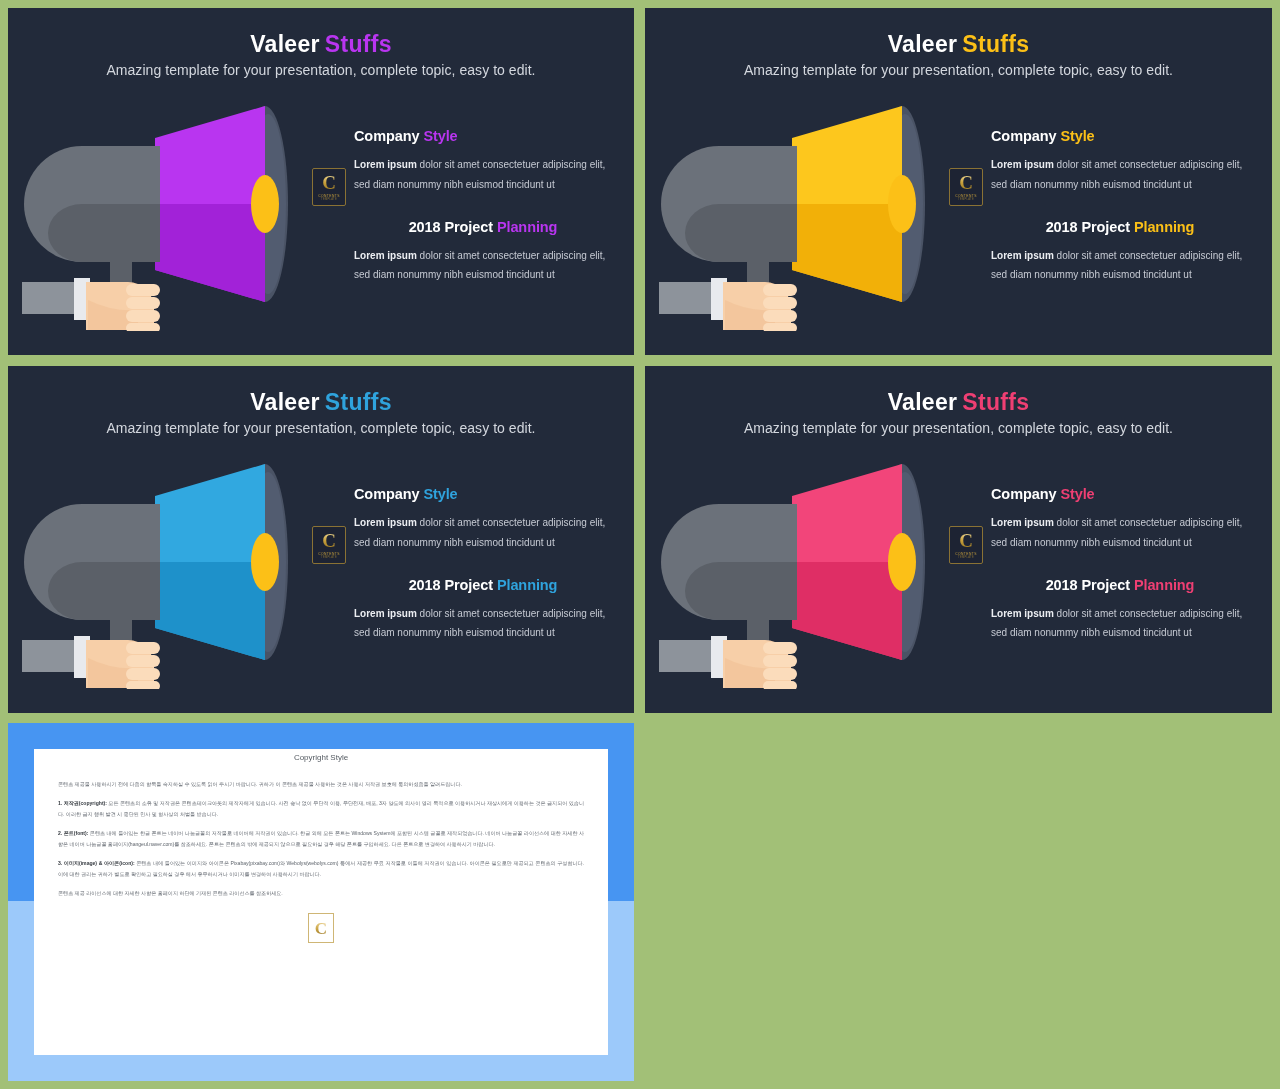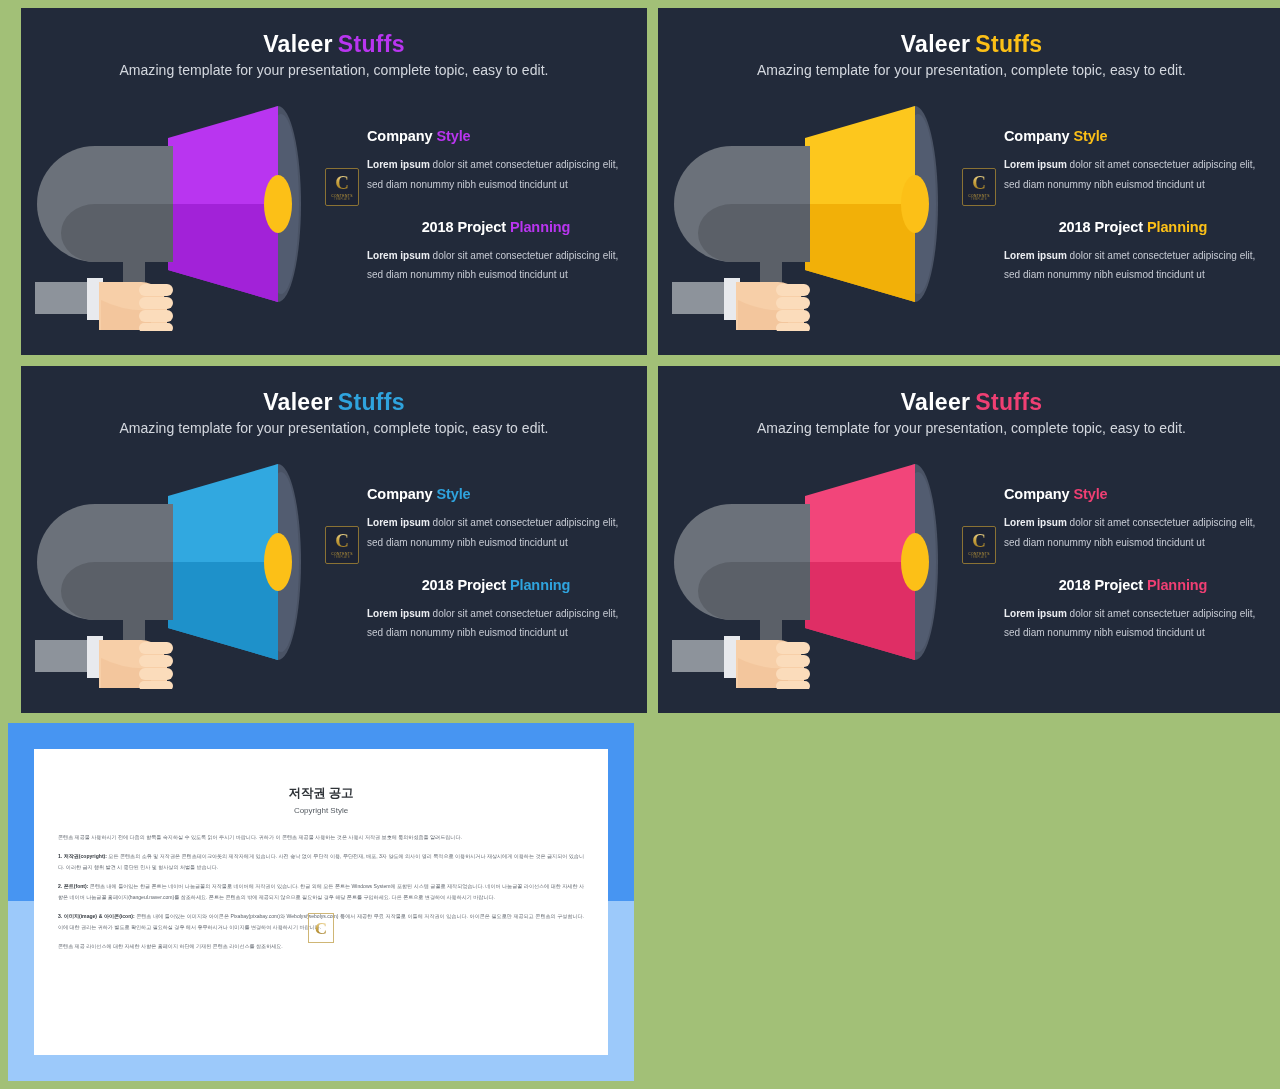--- a/index.html
+++ b/index.html
@@ -16,21 +16,20 @@
     width: 1280px;
     height: 1089px;
     background: #a2c077;
   }
 
   
   .slide {
     position: absolute;
     background: #222a3a;
     overflow: hidden;
-    margin-left: 13px;
   }
   .slide.s1 { left: 8px;   top: 8px;   width: 626px; height: 347px; }
   .slide.s2 { left: 645px; top: 8px;   width: 627px; height: 347px; }
   .slide.s3 { left: 8px;   top: 366px; width: 626px; height: 347px; }
   .slide.s4 { left: 645px; top: 366px; width: 627px; height: 347px; }
 
   
   .hdr {
     position: absolute;
     left: 0; right: 0;
@@ -394,21 +393,20 @@
         <span>2018 Project</span><span class="accent" style="color: rgb(239, 63, 115);">Planning</span>
       </div>
       <div class="body"><b>Lorem ipsum</b><span> dolor sit amet consectetuer adipiscing elit, sed diam nonummy nibh euismod tincidunt ut</span></div>
     </div>
   </div>
 
   <div class="cpanel">
     <div class="cp-blue-top"></div>
     <div class="cp-blue-bottom"></div>
     <div class="cp-page">
-      <div class="cp-title">저작권 공고</div>
       <div class="cp-subtitle">Copyright Style</div>
       <div class="cp-body">
         <p>콘텐츠 제공물 사용하시기 전에 다음의 항목을 숙지하실 수 있도록 읽어 주시기 바랍니다. 귀하가 이 콘텐츠 제공물 사용하는 것은 사용시 저작권 보호에 동의하셨음을 알려드립니다.</p>
         <p><b>1. 저작권(copyright):</b><span> 모든 콘텐츠의 소유 및 저작권은 콘텐츠테이크아웃의 제작자에게 있습니다. 사전 승낙 없이 무단적 이용, 무단전재, 배포, 3자 양도에 의사이 영리 목적으로 이용하시거나 재상시에게 이용하는 것은 금지되어 있습니다. 이러한 금지 행위 발견 시 중단된 민사 및 형사상의 처벌을 받습니다.</span></p>
         <p><b>2. 폰트(font):</b><span> 콘텐츠 내에 들어있는 한글 폰트는 네이버 나눔글꼴의 저작물로 네이버에 저작권이 있습니다. 한글 외에 모든 폰트는 Windows System에 포함된 시스템 글꼴로 제작되었습니다. 네이버 나눔글꼴 라이선스에 대한 자세한 사항은 네이버 나눔글꼴 홈페이지(hangeul.naver.com)를 참조하세요. 폰트는 콘텐츠의 밖에 제공되지 않으므로 필요하실 경우 해당 폰트를 구입하세요. 다른 폰트으로 변경하여 사용하시기 바랍니다.</span></p>
         <p><b>3. 이미지(image) &amp; 아이콘(icon):</b><span> 콘텐츠 내에 들어있는 이미지와 아이콘은 Pixabay(pixabay.com)와 Webolys(webolys.com) 등에서 제공한 무료 저작물로 이들에 저작권이 있습니다. 아이콘은 필요로만 제공되고 콘텐츠의 구성합니다. 이에 대한 권리는 귀하가 별도로 확인하고 필요하실 경우 에서 유무하시거나 이미지를 변경하여 사용하시기 바랍니다.</span></p>
         <p>콘텐츠 제공 라이선스에 대한 자세한 사항은 홈페이지 하단에 기재된 콘텐츠 라이선스를 참조하세요.</p>
       </div>
       <div class="cp-watermark">
         <span>C</span>

